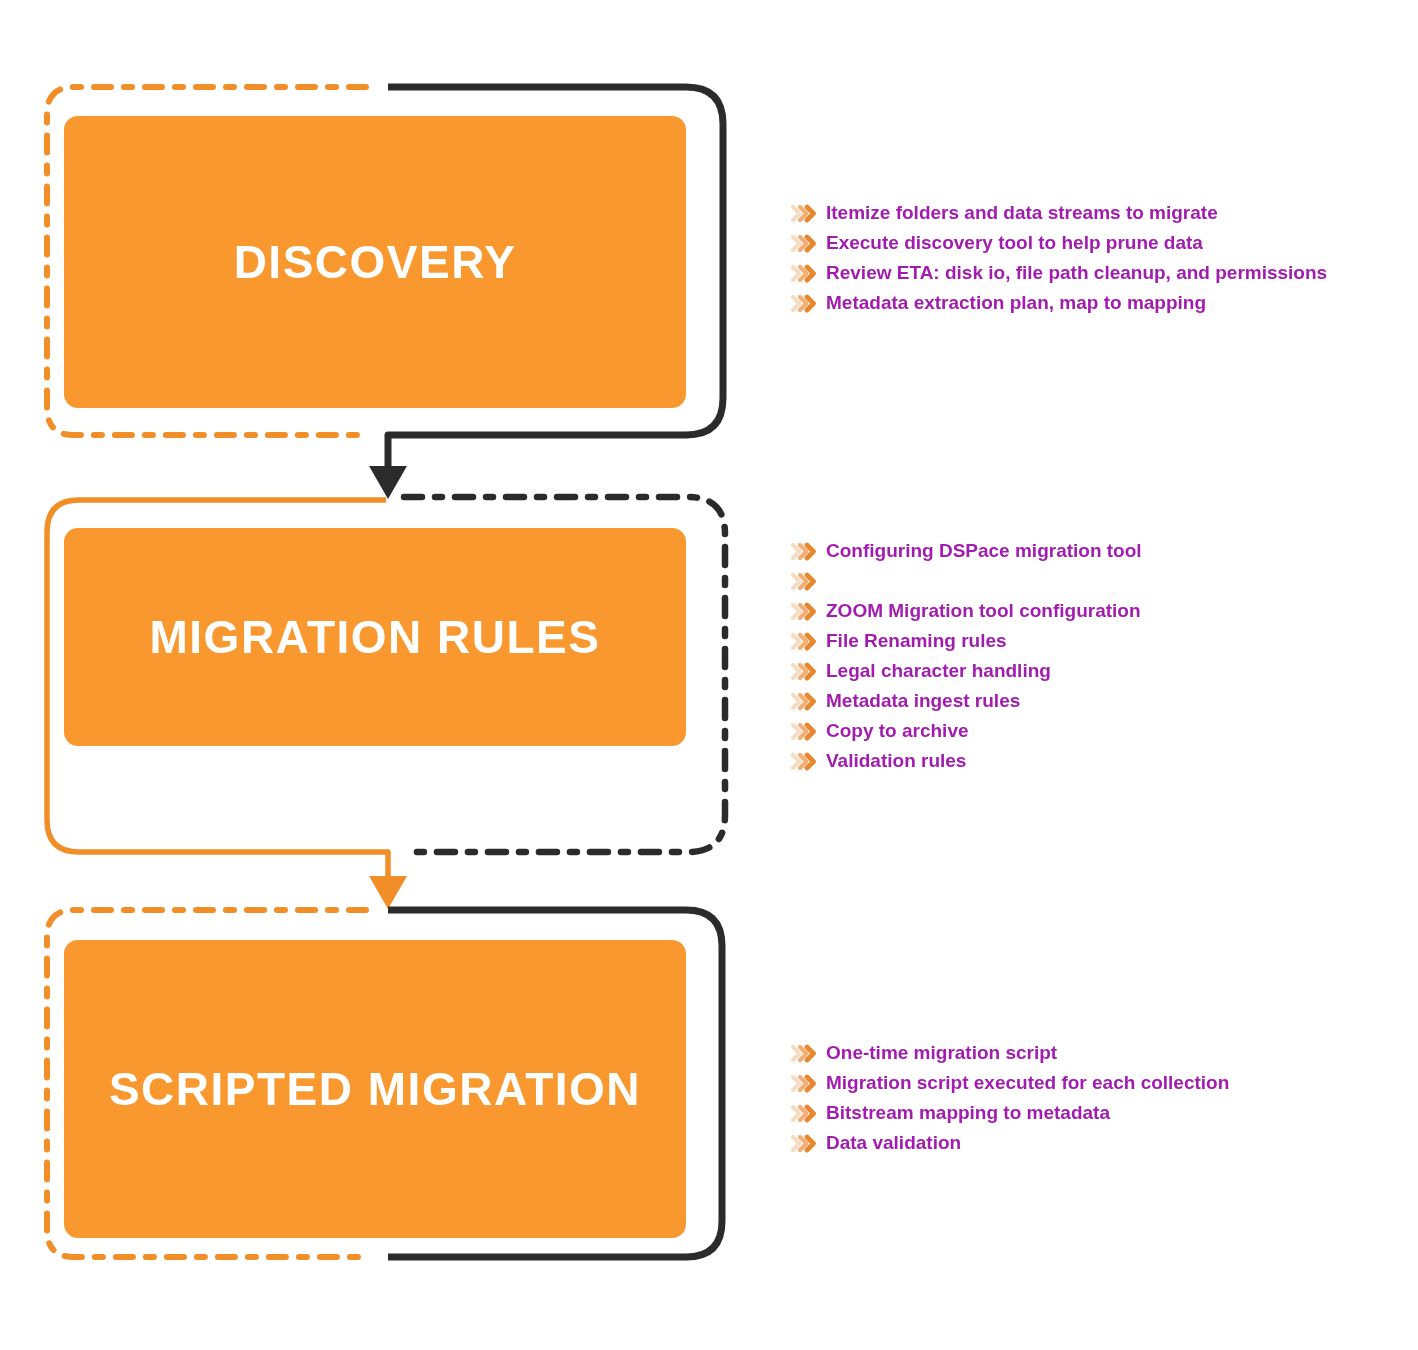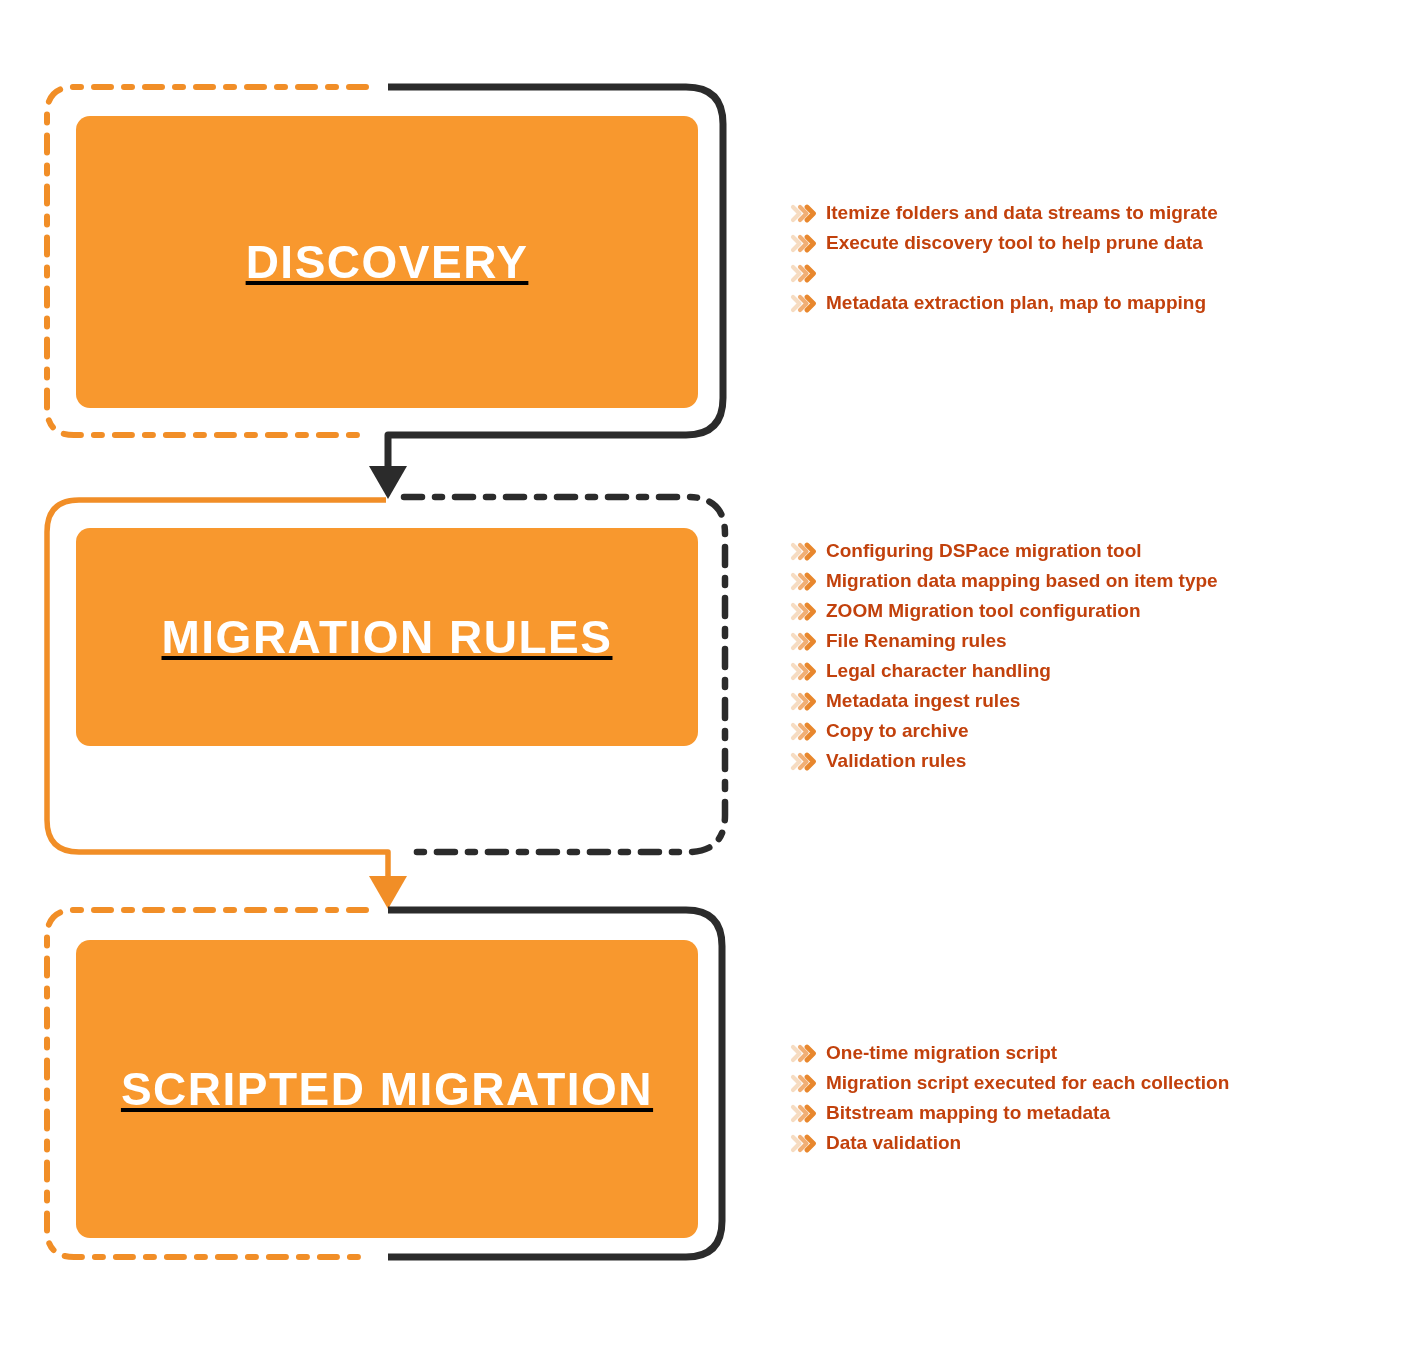--- a/index.html
+++ b/index.html
@@ -37,28 +37,27 @@
   .solid-black {
     fill: none; stroke: #2B2B2B; stroke-width: 7;
     stroke-linejoin: round;
   }
   .head-black { fill: #2B2B2B; }
   .head-orange { fill: #F18E27; }
 
   
   .stage-box {
     position: absolute;
-    left: 76px;
+    left: 64px;
     width: 622px;
     background: #F8982E;
     border-radius: 14px;
     display: flex;
     align-items: center;
     justify-content: center;
-    text-decoration: underline;
   }
   .stage-title {
     color: #ffffff;
     font-size: 46px;
     font-weight: bold;
     letter-spacing: 1.5px;
     white-space: nowrap;
   }
 
   
@@ -79,21 +78,21 @@
     margin-right: 9px;
     display: inline-flex;
   }
   .chev svg { width: 27px; height: 19px; }
   .c1 { fill: none; stroke: #F6DCC2; stroke-width: 4.2; stroke-linecap: round; stroke-linejoin: round; }
   .c2 { fill: none; stroke: #F1AF75; stroke-width: 4.2; stroke-linecap: round; stroke-linejoin: round; }
   .c3 { fill: none; stroke: #E8872D; stroke-width: 4.8; stroke-linecap: round; stroke-linejoin: round; }
   .item-text {
     font-size: 19px;
     font-weight: bold;
-    color: #c2410c;
+    color: #a21caf;
     white-space: nowrap;
   }
 </style>
 </head>
 <body>
 
 <div class="canvas">
 
   <svg class="wires" viewBox="0 0 1418 1350" aria-hidden="true">
 
@@ -146,20 +145,21 @@
       <span class="item-text">Execute discovery tool to help prune data</span>
     </li>
     <li class="item">
       <span class="chev">
           <svg viewBox="0 0 27 19">
             <polyline class="c1" points="3,3 9.5,9.5 3,16"></polyline>
             <polyline class="c2" points="10,3 16.5,9.5 10,16"></polyline>
             <polyline class="c3" points="17,3 23.5,9.5 17,16"></polyline>
           </svg>
         </span>
+      <span class="item-text">Review ETA: disk io, file path cleanup, and permissions</span>
     </li>
     <li class="item">
       <span class="chev">
           <svg viewBox="0 0 27 19">
             <polyline class="c1" points="3,3 9.5,9.5 3,16"></polyline>
             <polyline class="c2" points="10,3 16.5,9.5 10,16"></polyline>
             <polyline class="c3" points="17,3 23.5,9.5 17,16"></polyline>
           </svg>
         </span>
       <span class="item-text">Metadata extraction plan, map to mapping</span>
@@ -178,21 +178,20 @@
       <span class="item-text">Configuring DSPace migration tool</span>
     </li>
     <li class="item">
       <span class="chev">
           <svg viewBox="0 0 27 19">
             <polyline class="c1" points="3,3 9.5,9.5 3,16"></polyline>
             <polyline class="c2" points="10,3 16.5,9.5 10,16"></polyline>
             <polyline class="c3" points="17,3 23.5,9.5 17,16"></polyline>
           </svg>
         </span>
-      <span class="item-text">Migration data mapping based on item type</span>
     </li>
     <li class="item">
       <span class="chev">
           <svg viewBox="0 0 27 19">
             <polyline class="c1" points="3,3 9.5,9.5 3,16"></polyline>
             <polyline class="c2" points="10,3 16.5,9.5 10,16"></polyline>
             <polyline class="c3" points="17,3 23.5,9.5 17,16"></polyline>
           </svg>
         </span>
       <span class="item-text">ZOOM Migration tool configuration</span>

